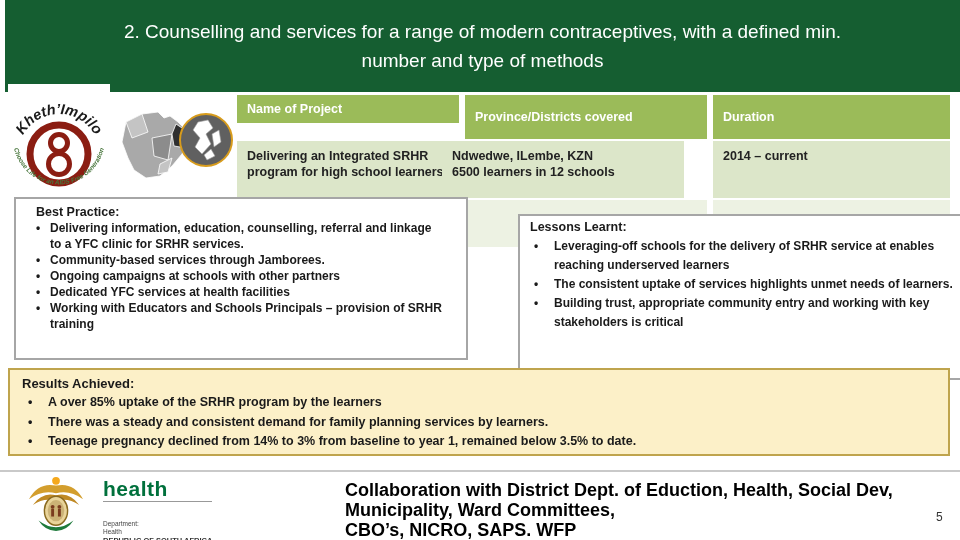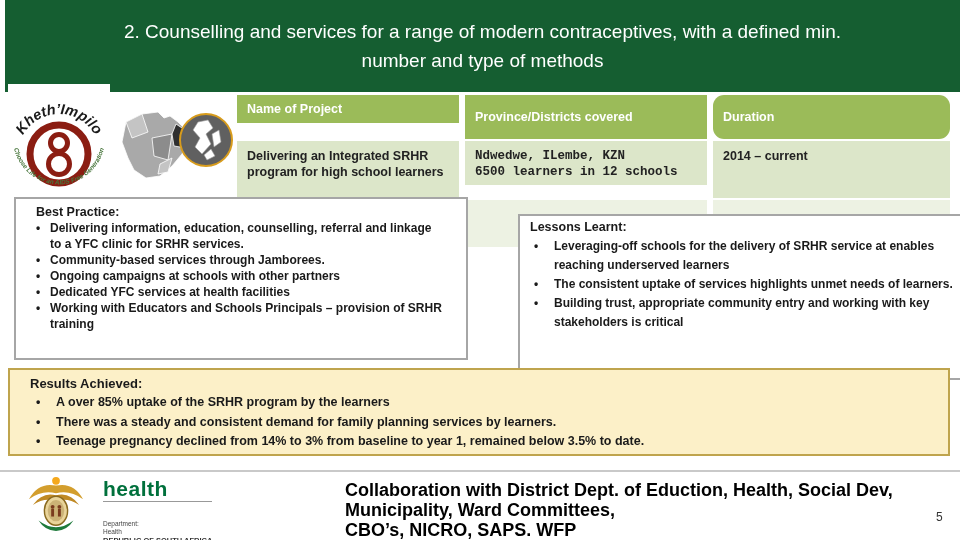--- a/index.html
+++ b/index.html
@@ -42,21 +42,21 @@
   ul.blist li { display:flex; font-weight:700; font-size:12px; line-height:16px; }
   ul.blist li .b { flex:0 0 14px; text-align:left; }
   ul.blist li .t { flex:1; }
   ul.blist.wide li { line-height:19px; }
   ul.blist.wide li .b { flex:0 0 24px; padding-left:4px; box-sizing:border-box; }
 
   
   .results-box {
     position:absolute; left:8px; top:368px; width:942px; height:88px;
     background:#FCF0C8; border:2px solid #BFA44D; box-sizing:border-box;
-    padding:4px 20px; z-index:5;
+    padding:4px 12px; z-index:5;
   }
   .results-box .note-title { font-size:13px; line-height:19px; }
   .results-box ul.blist li { font-size:12.5px; line-height:19.5px; }
   .results-box ul.blist li .b { flex:0 0 26px; padding-left:6px; box-sizing:border-box; }
 
   
   .footer-rule { position:absolute; left:0; top:470px; width:960px; height:2px; background:#C9C9C9; }
   .health-logo { position:absolute; left:25px; top:474px; display:flex; align-items:flex-start; }
   .health-text { margin-left:16px; margin-top:4px; }
   .health-title { color:#00703C; font-size:21px; font-weight:600; line-height:22px; letter-spacing:0.5px; }
@@ -118,28 +118,28 @@
       <path d="M92,63 L99,57 L103,64 L95,68 Z" fill="#ffffff" stroke="#9a9a9a" stroke-width="0.6"></path>
     </svg>
   </div>
 
   <div class="cell th" style="left:237px; top:95px; width:222px; height:28px;">
     <span>Name of Project</span>
   </div>
   <div class="cell th" style="left:465px; top:95px; width:242px; height:44px;align-items:center;">
     <span>Province/Districts covered</span>
   </div>
-  <div class="cell th" style="left:713px; top:95px; width:237px; height:44px;border-radius:11px;">
+  <div class="cell th" style="left:713px; top:95px; width:237px; height:44px;">
     <span>Duration</span>
   </div>
 
   <div class="cell td" style="left:237px; top:141px; width:222px; height:57px;">
     <span>Delivering an Integrated SRHR program for high school learners</span>
   </div>
-  <div class="cell td" style="left:465px; top:141px; width:242px; height:44px;font-family:Liberation Mono, monospace;">
+  <div class="cell td" style="left:442px; top:141px; width:242px; height:57px;">
     <div>Ndwedwe, ILembe, KZN</div>
     <div>6500 learners in 12 schools</div>
   </div>
   <div class="cell td" style="left:713px; top:141px; width:237px; height:57px;">
     <span>2014 – current</span>
   </div>
 
   <div class="cell td td2" style="left:237px; top:200px; width:222px; height:47px;"></div>
   <div class="cell td td2" style="left:465px; top:200px; width:242px; height:47px;"></div>
   <div class="cell td td2" style="left:713px; top:200px; width:237px; height:47px;"></div>

